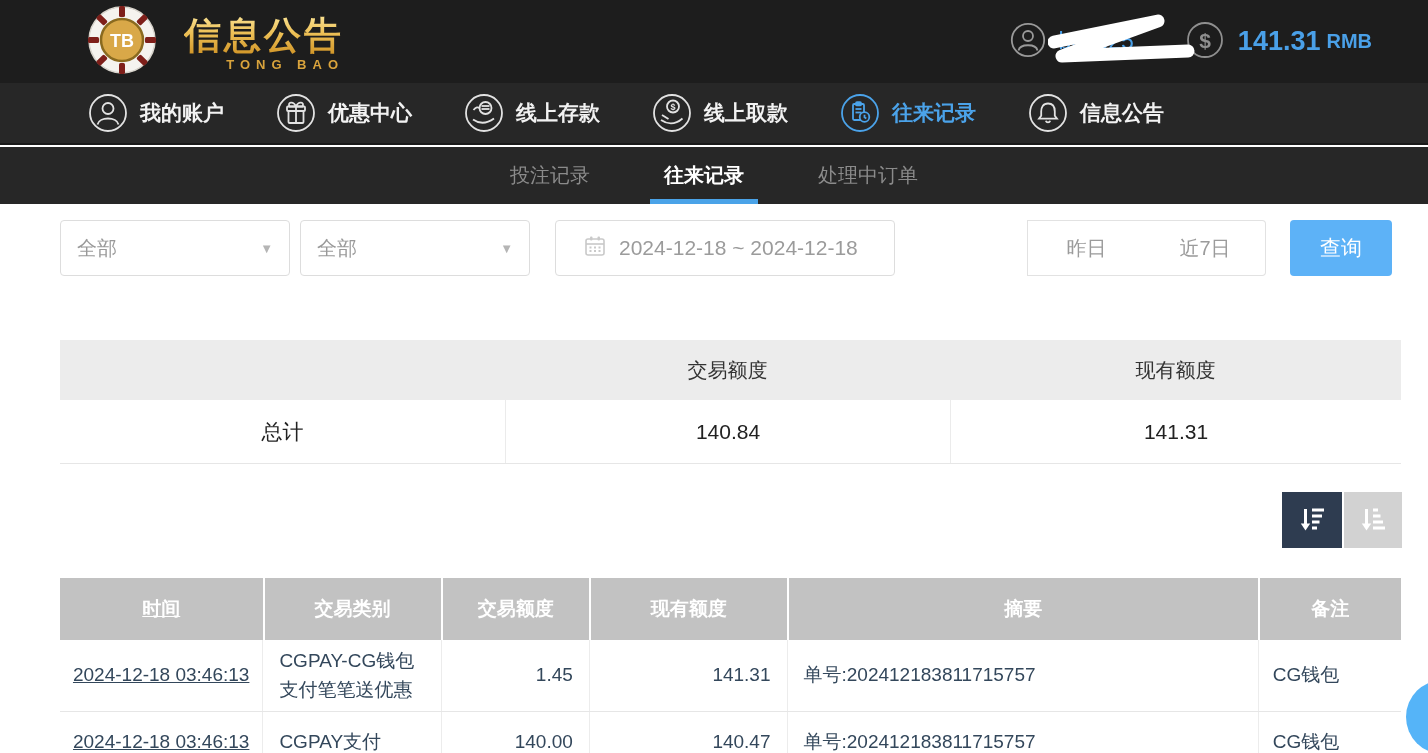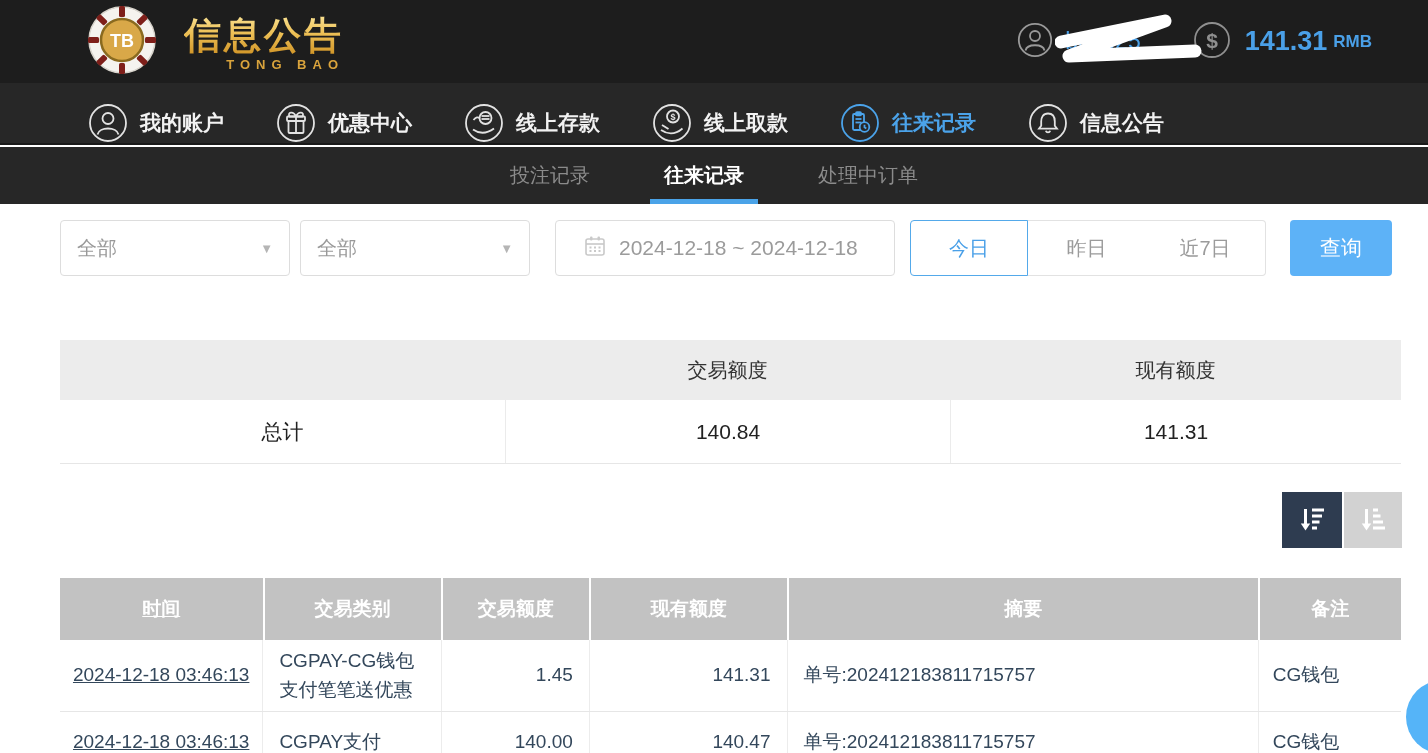--- a/index.html
+++ b/index.html
@@ -15,26 +15,26 @@
     background:linear-gradient(180deg,#fdeaa2 0%,#ecbf55 45%,#c8881a 100%);
     -webkit-background-clip:text; background-clip:text; color:transparent; }
   .logo-sub { font-size:13px; font-weight:bold; letter-spacing:6px; color:#d9a33c;
     text-align:right; margin-top:-4px; }
   .header-right { margin-left:auto; margin-right:56px; display:flex; align-items:center; }
   .user-chip { display:flex; align-items:center; position:relative; }
   .username { color:#4aa0e8; font-size:23px; margin-left:12px; }
   .scribble { position:absolute; left:38px; top:-10px; pointer-events:none; }
   .coin-wrap { margin-left:52px; display:flex; align-items:center; }
   .balance { color:#4aa0e8; font-size:27px; margin-left:14px; font-weight:bold; }
-  .rmb { color:#4aa0e8; font-size:17px; margin-left:6px; font-weight:bold; }
+  .rmb { color:#4aa0e8; font-size:20px; margin-left:6px; font-weight:bold; }
 
   
   .nav { position:absolute; top:83px; left:0; width:1428px; height:62px;
     background:#272727; border-bottom:2px solid #191919;
-    display:flex; align-items:flex-end; padding-left:88px; gap:52px; }
+    display:flex; align-items:center; padding-left:88px; gap:52px; }
   .nav-item { display:flex; align-items:center; gap:12px; color:#f2f2f2;
     font-size:21px; font-weight:bold; cursor:pointer; white-space:nowrap; }
   .nav-icon { color:#e2e2e2; display:flex; }
   .nav-item.active { color:#4ba3ea; }
   .nav-item.active .nav-icon { color:#4ba3ea; }
 
   
   .subtabs { position:absolute; top:147px; left:0; width:1428px; height:57px;
     background:#272727; display:flex; justify-content:center; gap:58px; }
   .subtab { color:#8b8b8b; font-size:20px; display:flex; align-items:center;
@@ -257,21 +257,20 @@
             <rect x="10" y="11.5" width="2" height="2"></rect>
             <rect x="14.5" y="11.5" width="2" height="2"></rect>
           <rect x="5.5" y="15" width="2" height="2"></rect>
             <rect x="10" y="15" width="2" height="2"></rect>
             <rect x="14.5" y="15" width="2" height="2"></rect>
         </g>
       </svg>
     </span>
     <span>2024-12-18 ~ 2024-12-18</span>
   </div>
-  <div class="ctrl qbtn btn-today">今日</div>
   <div class="ctrl qbtn btn-yesterday">昨日</div>
   <div class="ctrl qbtn btn-7days">近7日</div>
   <div class="ctrl qbtn btn-search">查询</div>
 
   <div class="sum-table">
     <div class="sum-head">
       <div class="sum-c1"></div>
       <div class="sum-c2">交易额度</div>
       <div class="sum-c3">现有额度</div>
     </div>

